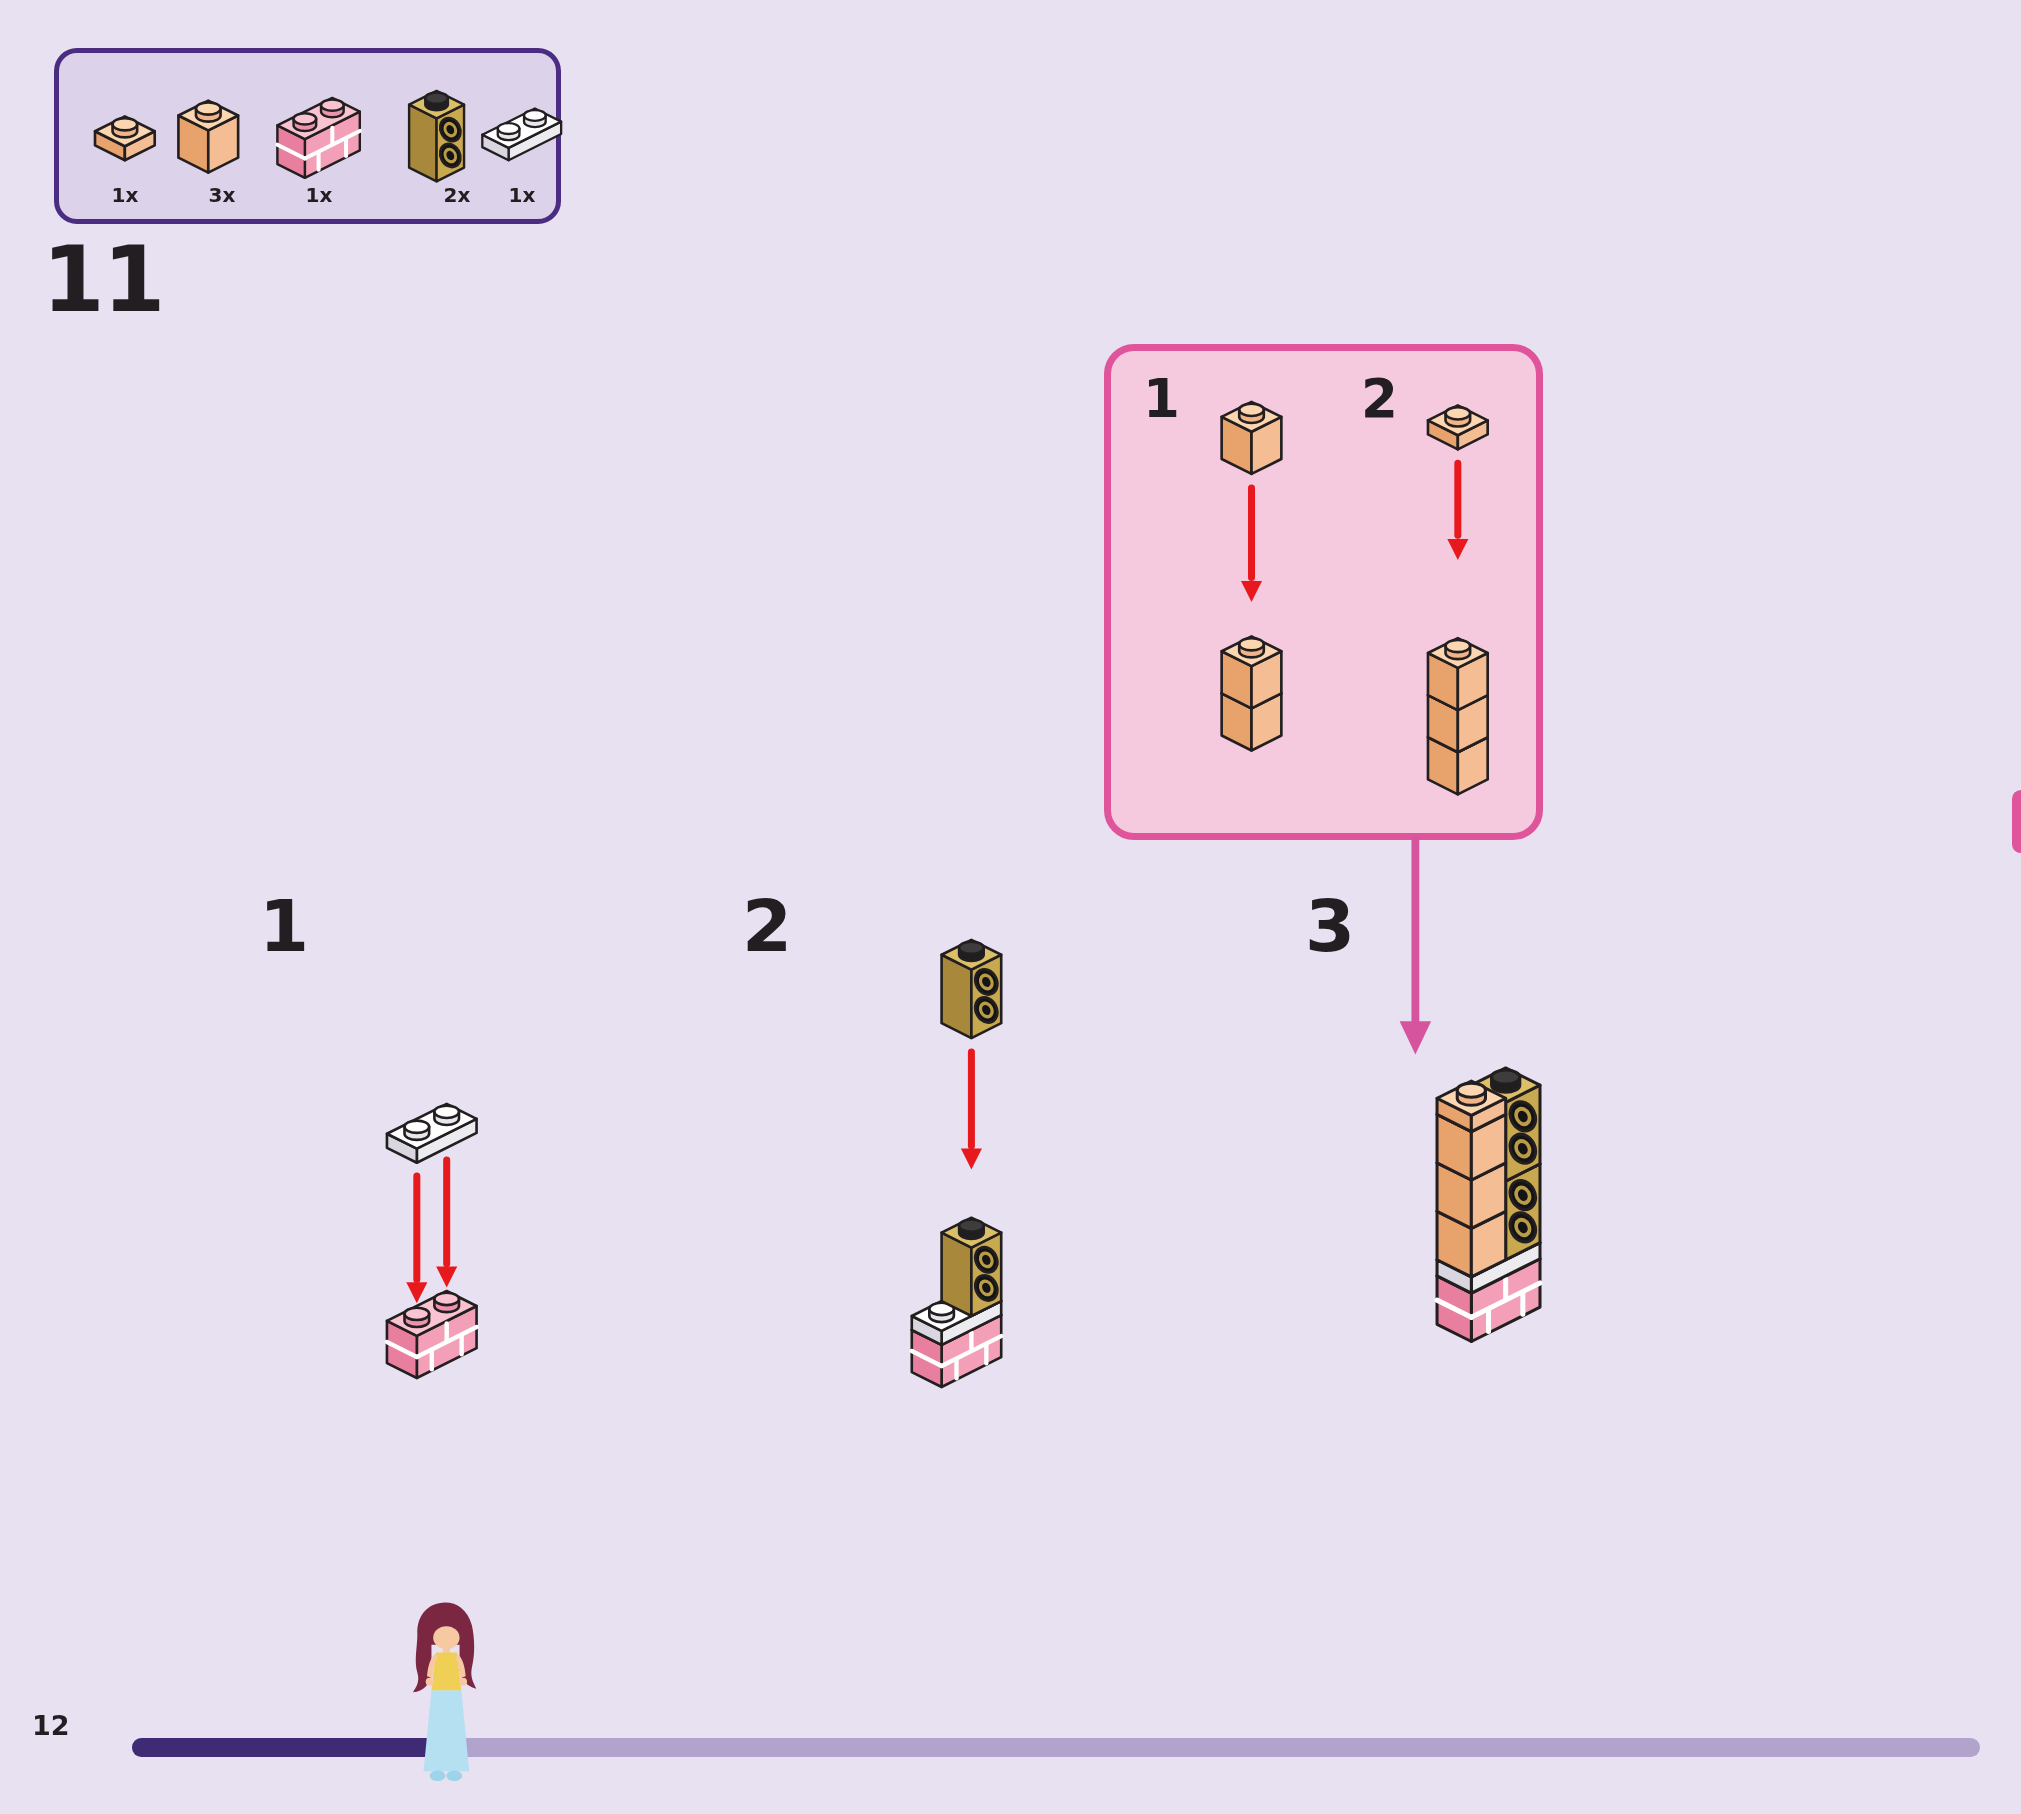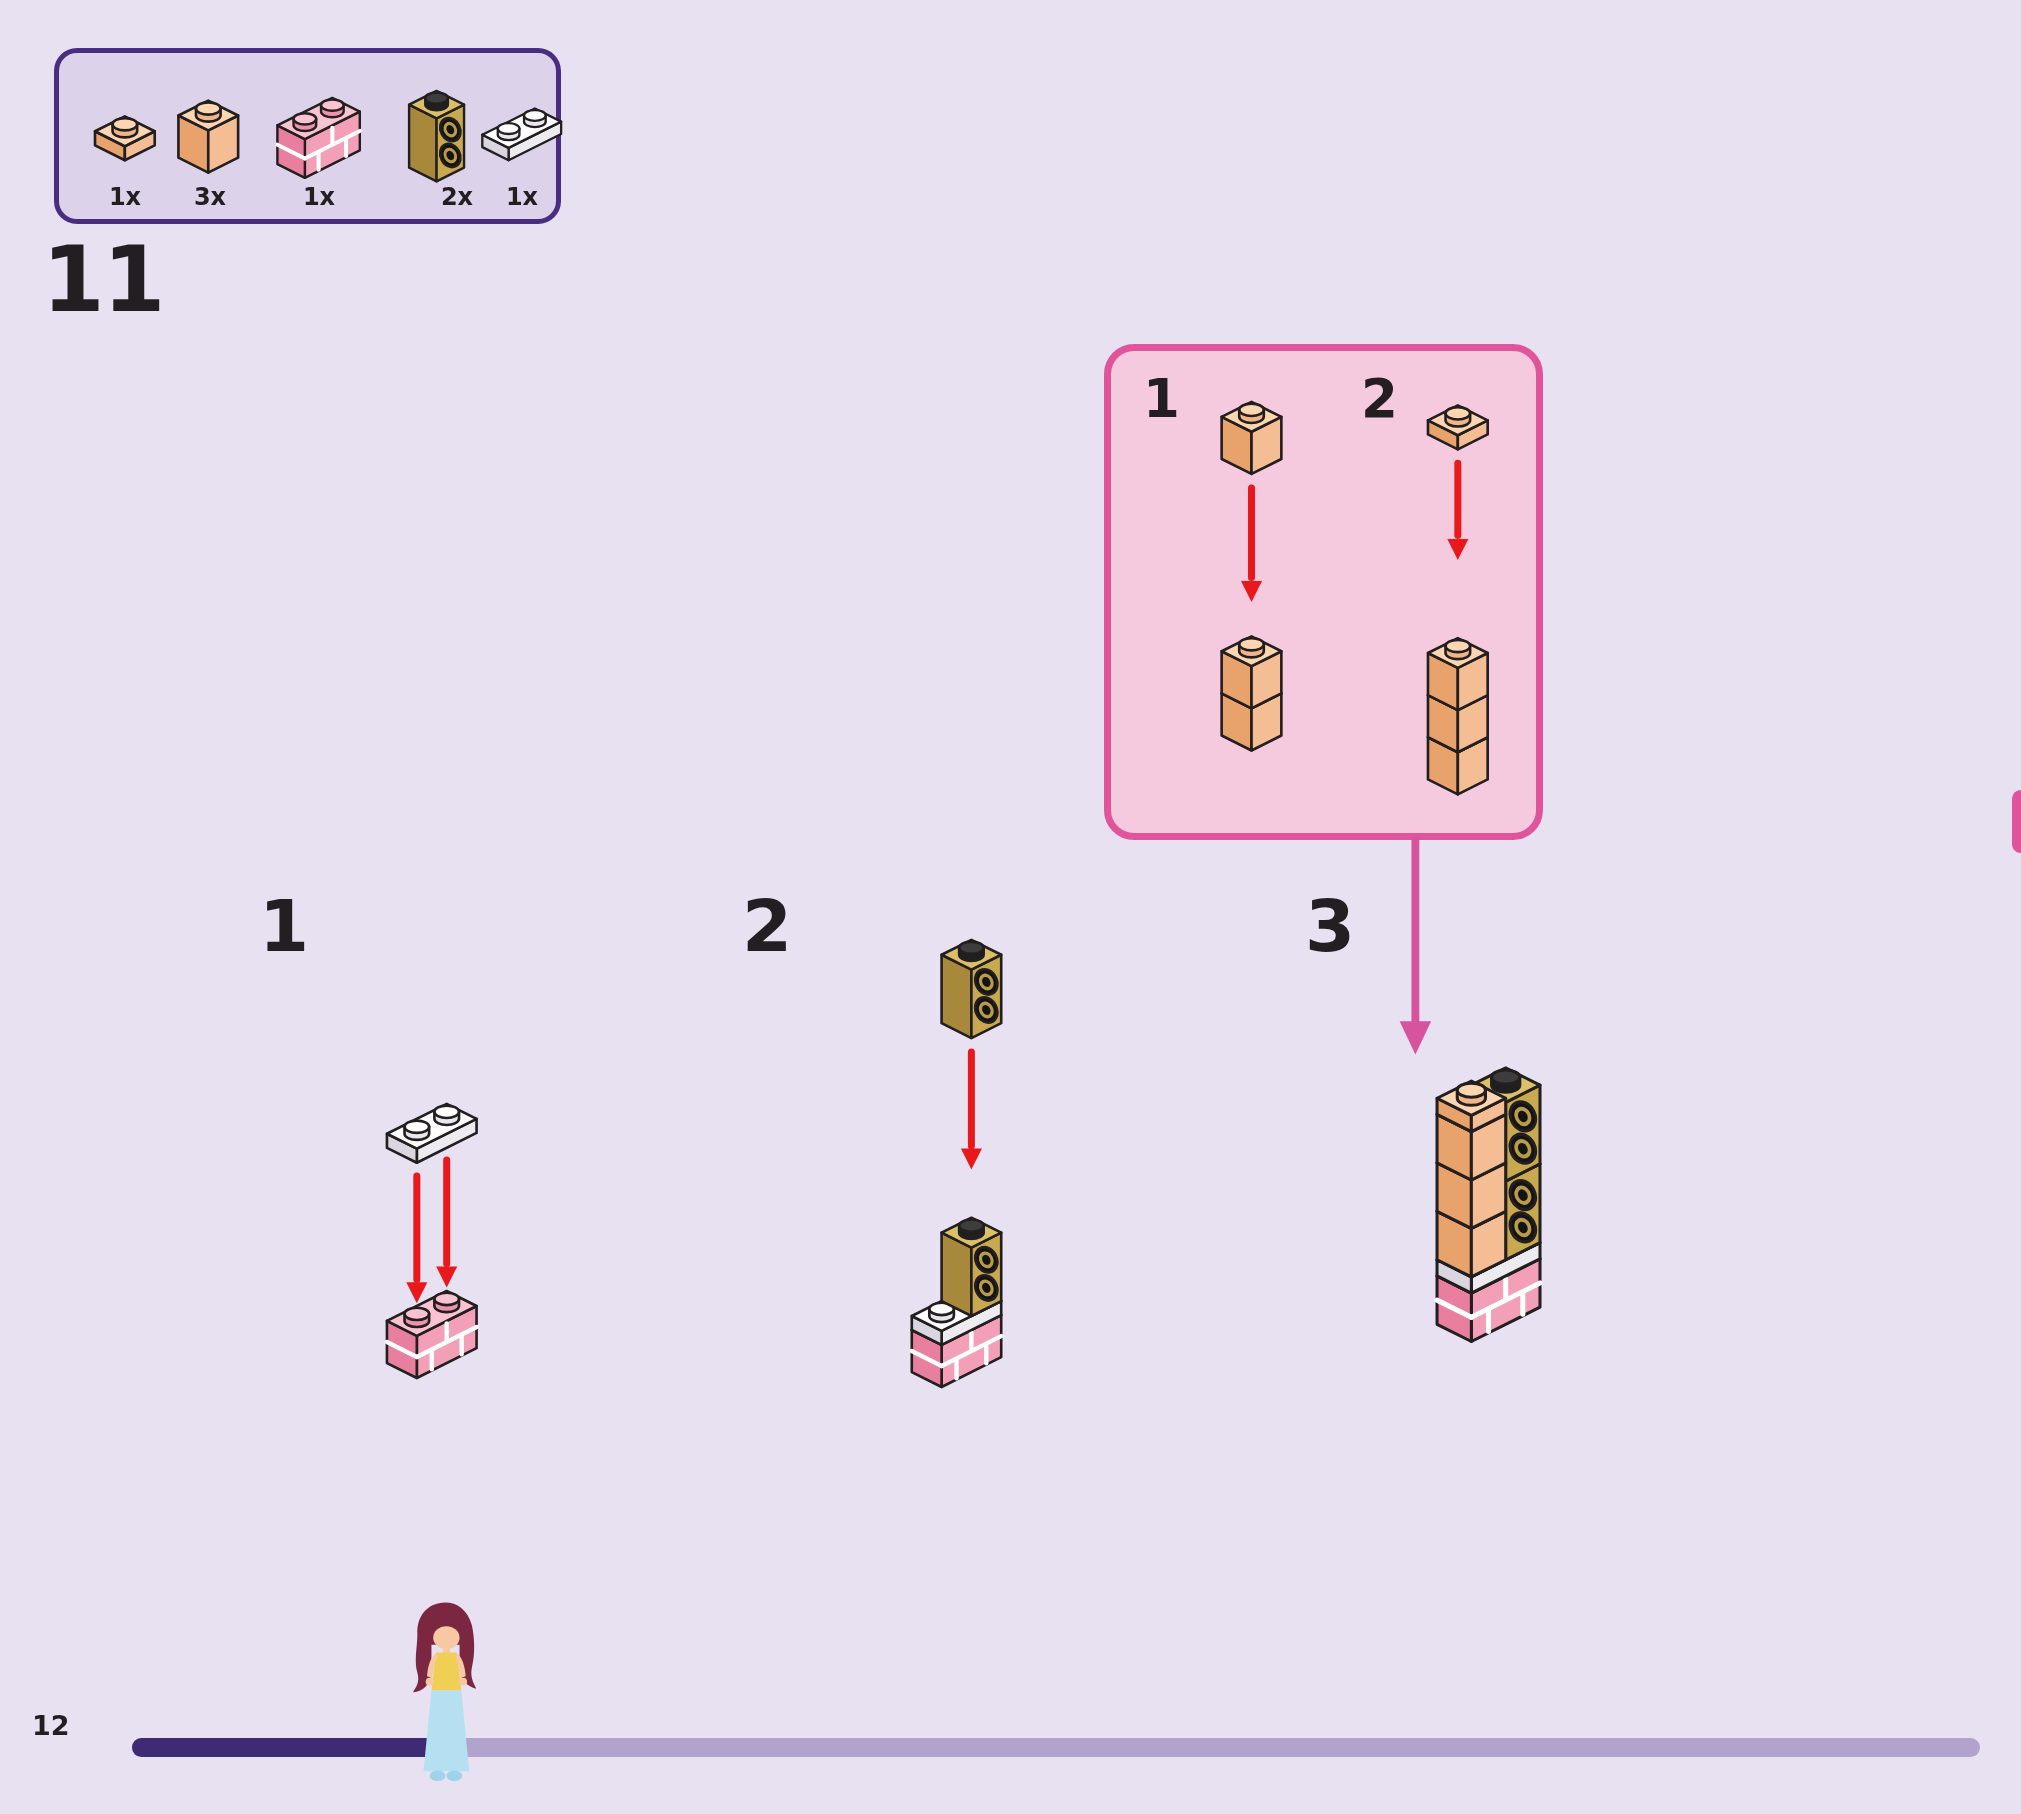--- a/index.html
+++ b/index.html
@@ -17,21 +17,21 @@
   html,body{margin:0;padding:0}
   .page{position:relative;width:2022px;height:1814px;background:var(--background);
         font-family:"DejaVu Sans",sans-serif;overflow:hidden}
   .abs{position:absolute}
 
   .parts-box{position:absolute;left:54px;top:48px;width:507px;height:176px;
     border:5.3px solid var(--parts-box-border);border-radius:23px;
     background:var(--parts-box-fill);box-sizing:border-box}
   .parts-icons{position:absolute;left:0;top:0;width:497px;height:132px;overflow:visible}
   .count{position:absolute;top:130px;transform:translateX(-50%);
-    font-size:24px;font-weight:700;color:var(--text);white-space:nowrap}
+    font-size:20px;font-weight:700;color:var(--text);white-space:nowrap}
 
   .step-number{position:absolute;left:42px;top:235px;font-size:90px;font-weight:700;
     color:var(--text);line-height:1;letter-spacing:-1.8px}
 
   .subbox{position:absolute;left:1104px;top:344px;width:439px;height:496px;
     border:7px solid var(--subbox-border);border-radius:30px;
     background:var(--subbox-fill);box-sizing:border-box}
   .slabel{position:absolute;font-size:53px;font-weight:700;color:var(--text);line-height:1}
   .sl1{left:32px;top:21px}
   .sl2{left:250px;top:21px}
@@ -129,21 +129,21 @@
 
   <div class="parts-box">
     <svg class="parts-icons" viewBox="0 0 566 150" xmlns="http://www.w3.org/2000/svg">
       <use href="#np" transform="translate(75,122)"></use>
       <use href="#nb" transform="translate(170,136)"></use>
       <use href="#pb" transform="translate(280,142) scale(0.92)"></use>
       <use href="#gb" transform="translate(430,146) scale(0.92)"></use>
       <use href="#wp" transform="translate(512,122) scale(0.88)"></use>
     </svg>
     <span class="count" style="left:66px">1x</span>
-    <span class="count" style="left:151px">3x</span>
+    <span class="count" style="left:163px">3x</span>
     <span class="count" style="left:260px">1x</span>
     <span class="count" style="left:398px">2x</span>
     <span class="count" style="left:463px">1x</span>
   </div>
 
   <div class="step-number">11</div>
 
   <div class="subbox">
     <span class="slabel sl1">1</span>
     <span class="slabel sl2">2</span>

